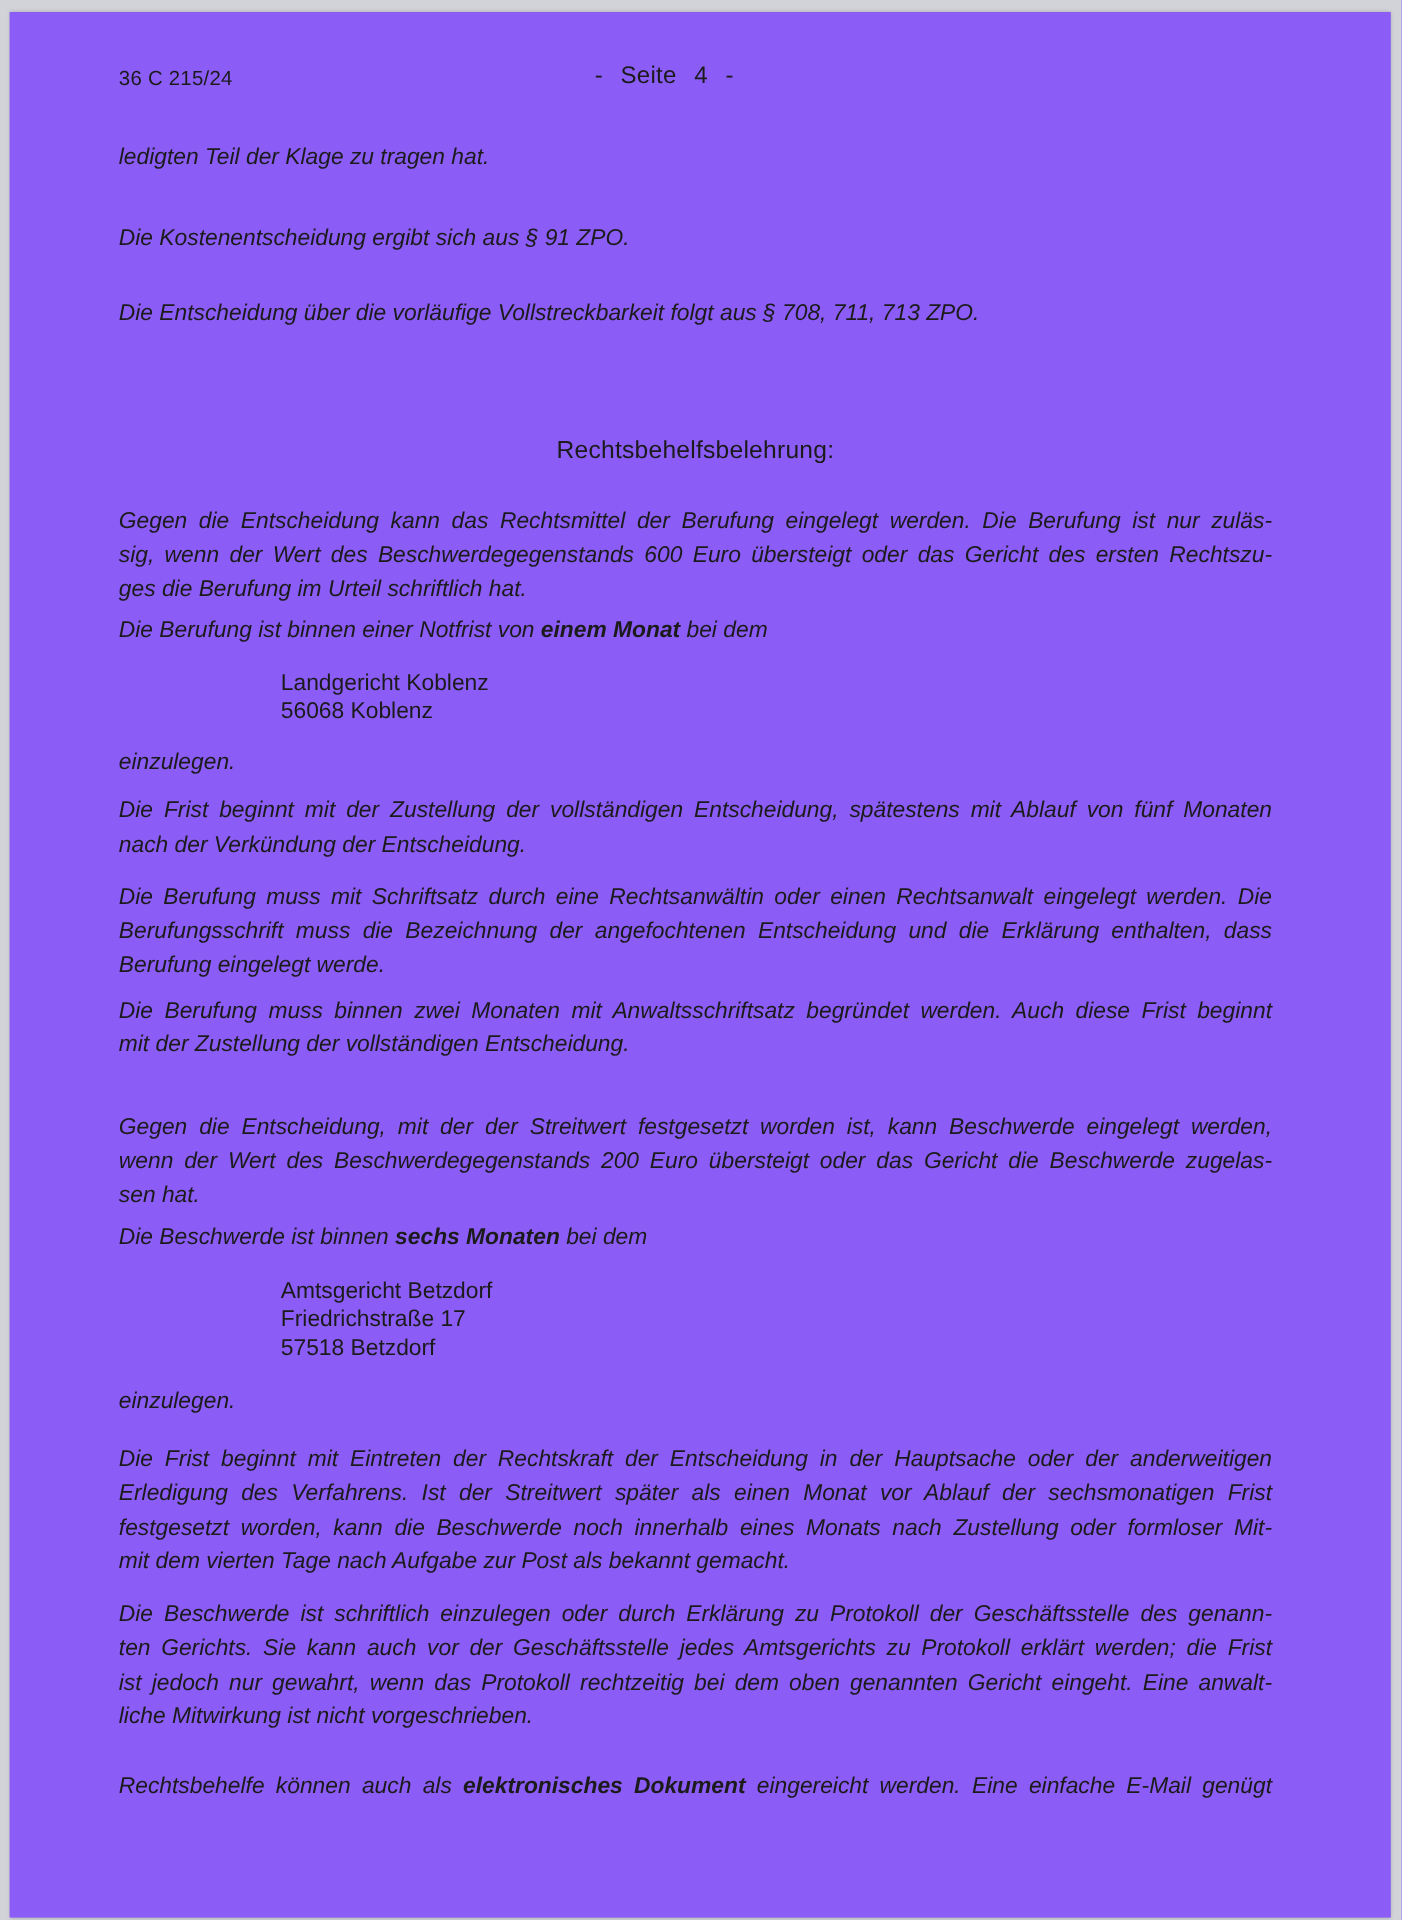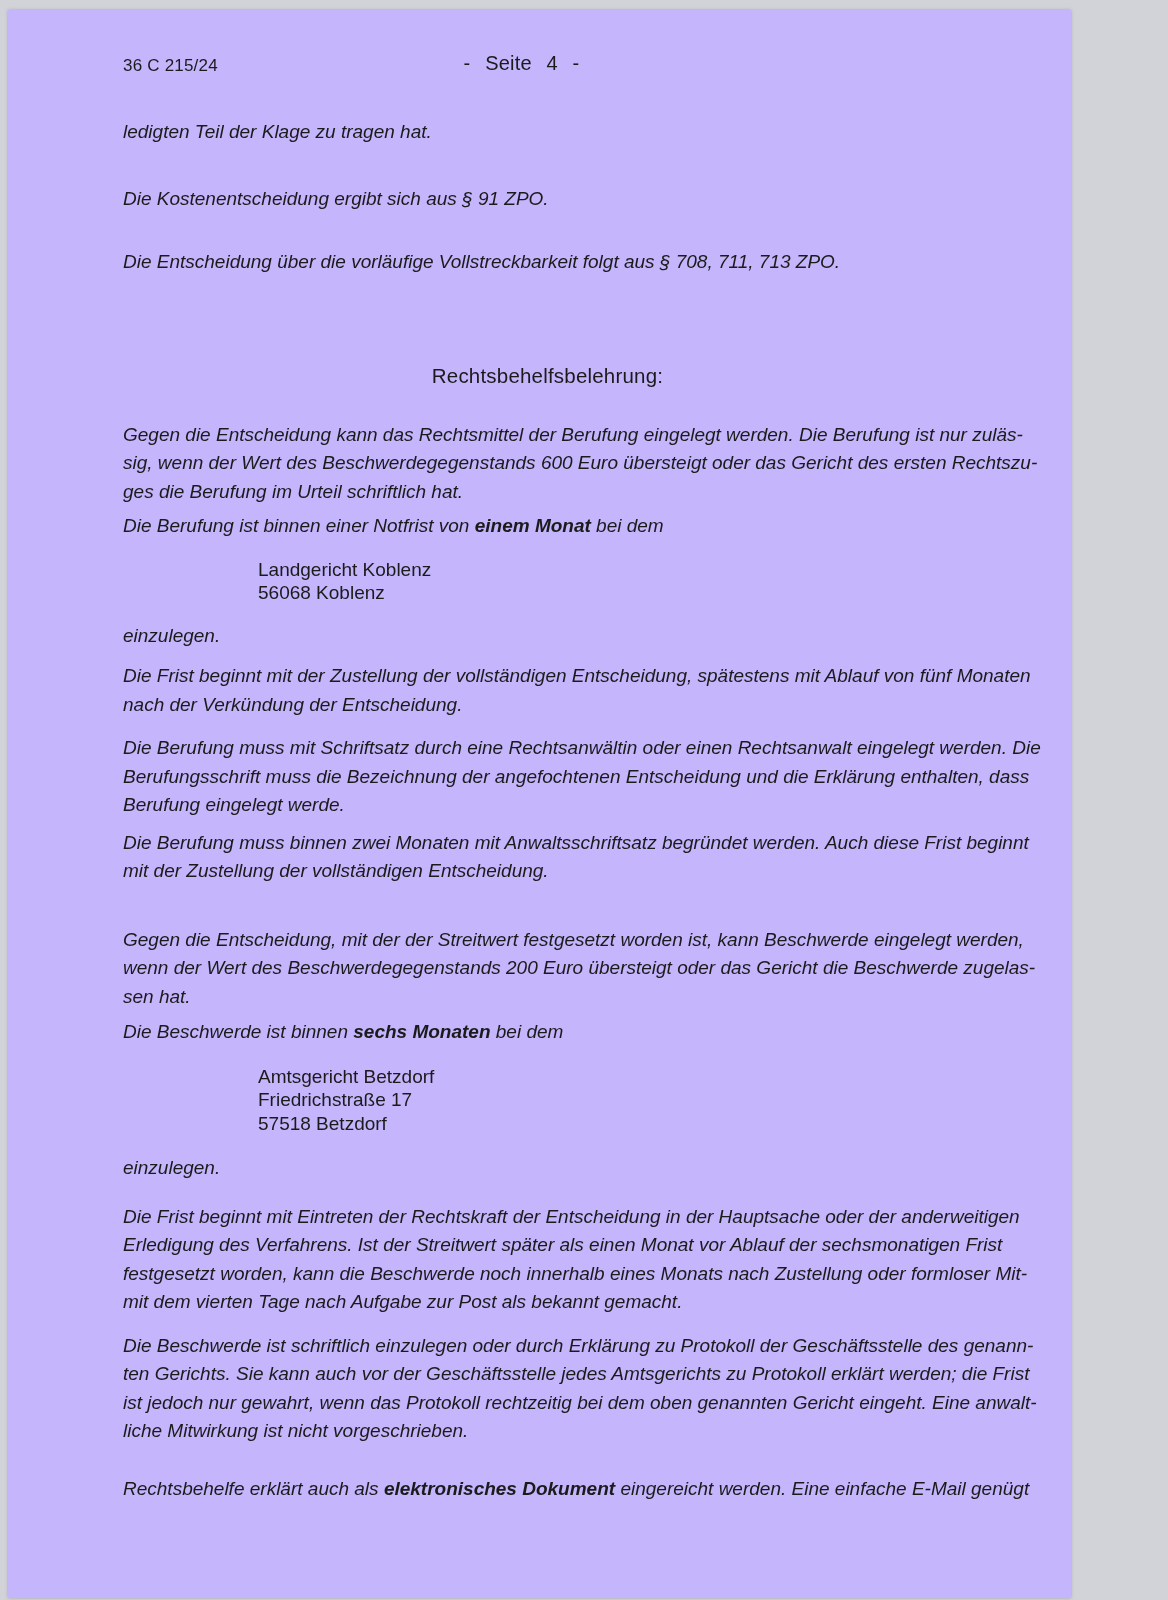--- a/index.html
+++ b/index.html
@@ -4,24 +4,24 @@
 <style>
   html,body{margin:0;padding:0;}
   body{
     width:1168px;height:1600px;position:relative;
     background:#d2d3d8;
     font-family:"Liberation Sans","DejaVu Sans",sans-serif;
     color:#1b1b1b;
     overflow:hidden;
   }
   .page{
-    position:absolute;left:8px;top:10px;width:1063px;height:1588px;
-    background:#c4b5fd;
+    position:absolute;left:8px;top:10px;width:1151px;height:1588px;
+    background:#8b5cf6;
     box-sizing:border-box;
-    padding:42px 99px 0 115px;
+    padding:42px 99px 0 91px;
     box-shadow:0 0 3px rgba(110,112,122,.45);
   }
   .header{position:relative;height:24px;margin-bottom:42px;}
   .case-no{
     position:absolute;left:0;top:4px;
     font-size:17px;letter-spacing:.2px;
   }
   .page-label{
     position:absolute;left:calc(50% - 26px);transform:translateX(-50%);
     top:0;font-size:20px;word-spacing:9px;letter-spacing:.2px;
@@ -104,15 +104,15 @@
         <div class="jline fill">Erledigung des Verfahrens. Ist der Streitwert später als einen Monat vor Ablauf der sechsmonatigen Frist</div>
         <div class="jline fill">festgesetzt worden, kann die Beschwerde noch innerhalb eines Monats nach Zustellung oder formloser Mit-</div>
         <div class="jline last">mit dem vierten Tage nach Aufgabe zur Post als bekannt gemacht.</div>
       </div>
       <div class="para" style="margin-bottom: 29px;">
         <div class="jline fill">Die Beschwerde ist schriftlich einzulegen oder durch Erklärung zu Protokoll der Geschäftsstelle des genann-</div>
         <div class="jline fill">ten Gerichts. Sie kann auch vor der Geschäftsstelle jedes Amtsgerichts zu Protokoll erklärt werden; die Frist</div>
         <div class="jline fill">ist jedoch nur gewahrt, wenn das Protokoll rechtzeitig bei dem oben genannten Gericht eingeht. Eine anwalt-</div>
         <div class="jline last">liche Mitwirkung ist nicht vorgeschrieben.</div>
       </div>
-      <div class="para fillline" style="margin-bottom: 0px;"><span>Rechtsbehelfe erklärt auch als </span><span class="b">elektronisches Dokument</span><span> eingereicht werden. Eine einfache E-Mail genügt</span></div>
+      <div class="para fillline" style="margin-bottom: 0px;"><span>Rechtsbehelfe können auch als </span><span class="b">elektronisches Dokument</span><span> eingereicht werden. Eine einfache E-Mail genügt</span></div>
     </div>
 </div>
 
 </body></html>

